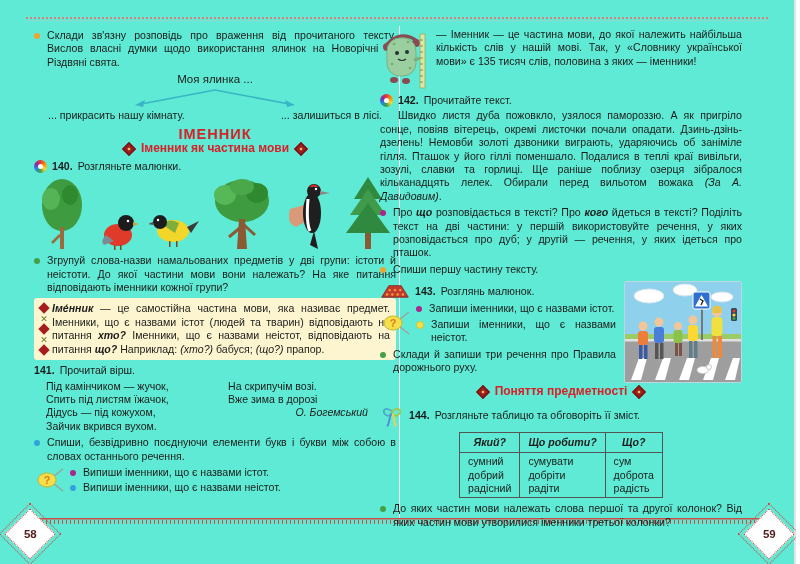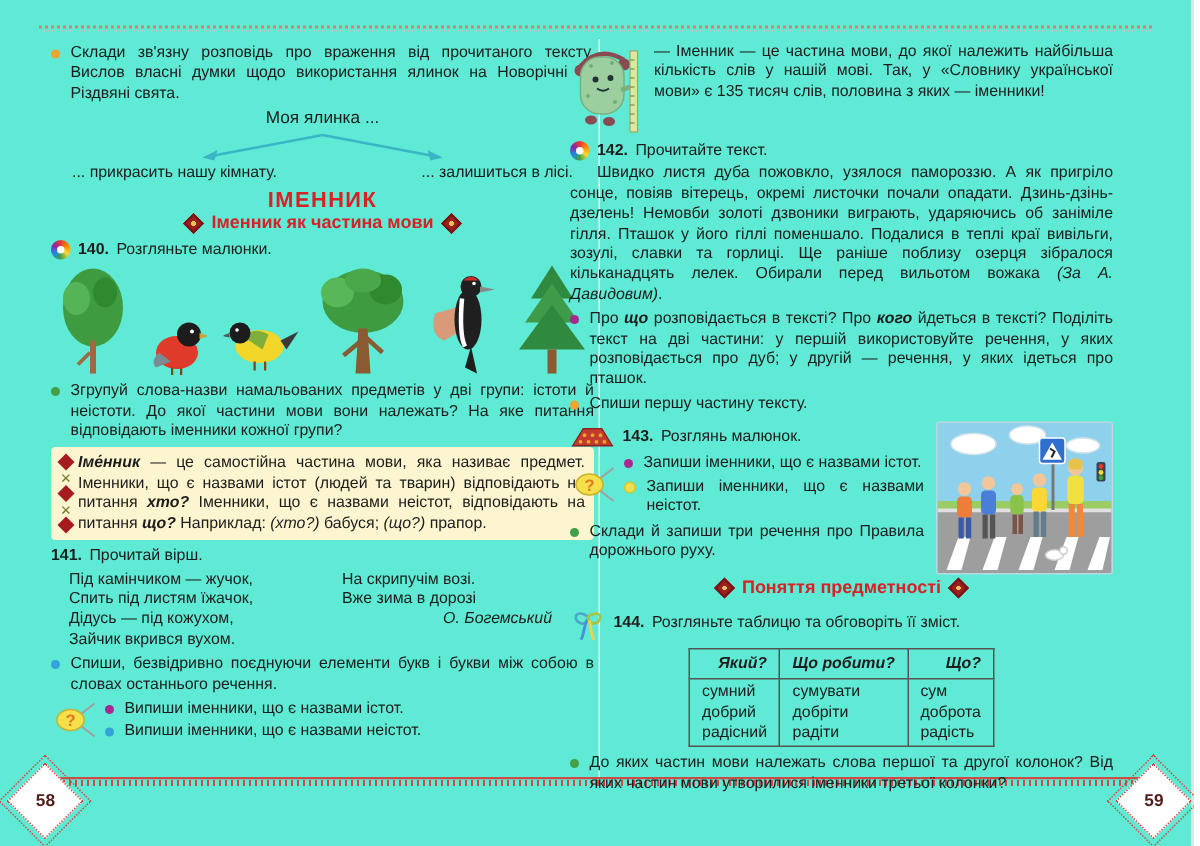--- a/index.html
+++ b/index.html
@@ -62,21 +62,21 @@
   .mascot-row .mtext{flex:1;}
 
   .p-indent{text-indent:18px;margin:1px 0 2px;}
 
   .ex143{display:flex;gap:8px;margin:2px 0;}
   .ex143-left{flex:1;}
   .street{flex:0 0 auto;border:1px solid #bcd6e2;border-radius:2px;margin-top:2px;}
 
   table.wtable{border-collapse:collapse;margin:3px auto 4px;font-size:10.6px;}
   table.wtable th,table.wtable td{border:1px solid #555;padding:2px 8px;text-align:left;vertical-align:top;}
-  table.wtable th{font-style:italic;text-align:right;font-weight:bold;padding:3px 8px;}
+  table.wtable th{font-style:italic;text-align:center;font-weight:bold;padding:3px 8px;}
 
   .corner{position:absolute;width:34px;height:34px;transform:rotate(45deg);background:#fff;
           border:1.5px dotted #cf4a45;outline:1.5px dotted #cf4a45;outline-offset:3px;z-index:3;
           display:flex;align-items:center;justify-content:center;}
   .corner span{transform:rotate(-45deg);font-weight:bold;font-size:11.5px;color:#54201d;}
   .corner-left{left:12px;top:516px;}
   .corner-right{left:751px;top:516px;}
   .edge{position:absolute;right:0;top:0;bottom:0;width:2px;background:#e3e3e3;}
   .mid{position:absolute;left:399px;top:26px;bottom:46px;width:1px;background:#f3f3f3;}
 </style>

